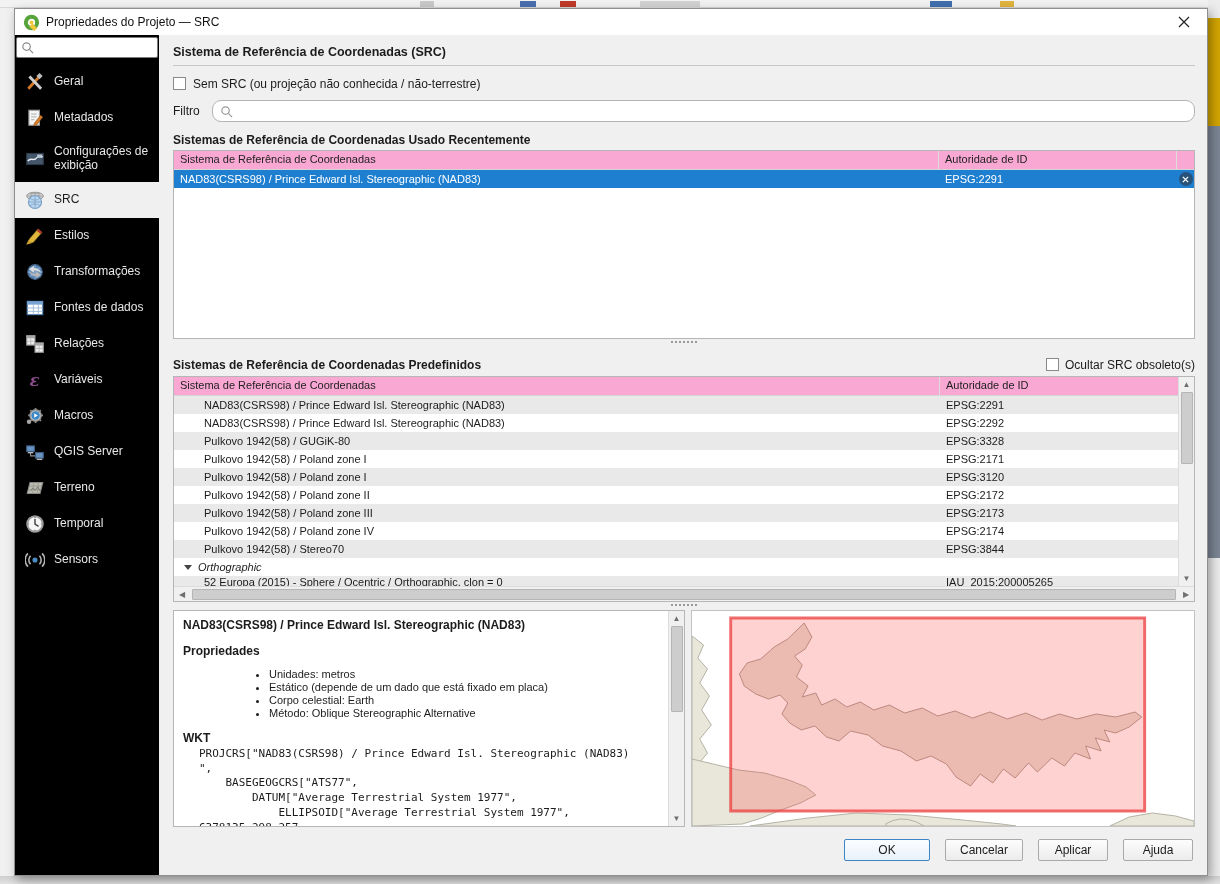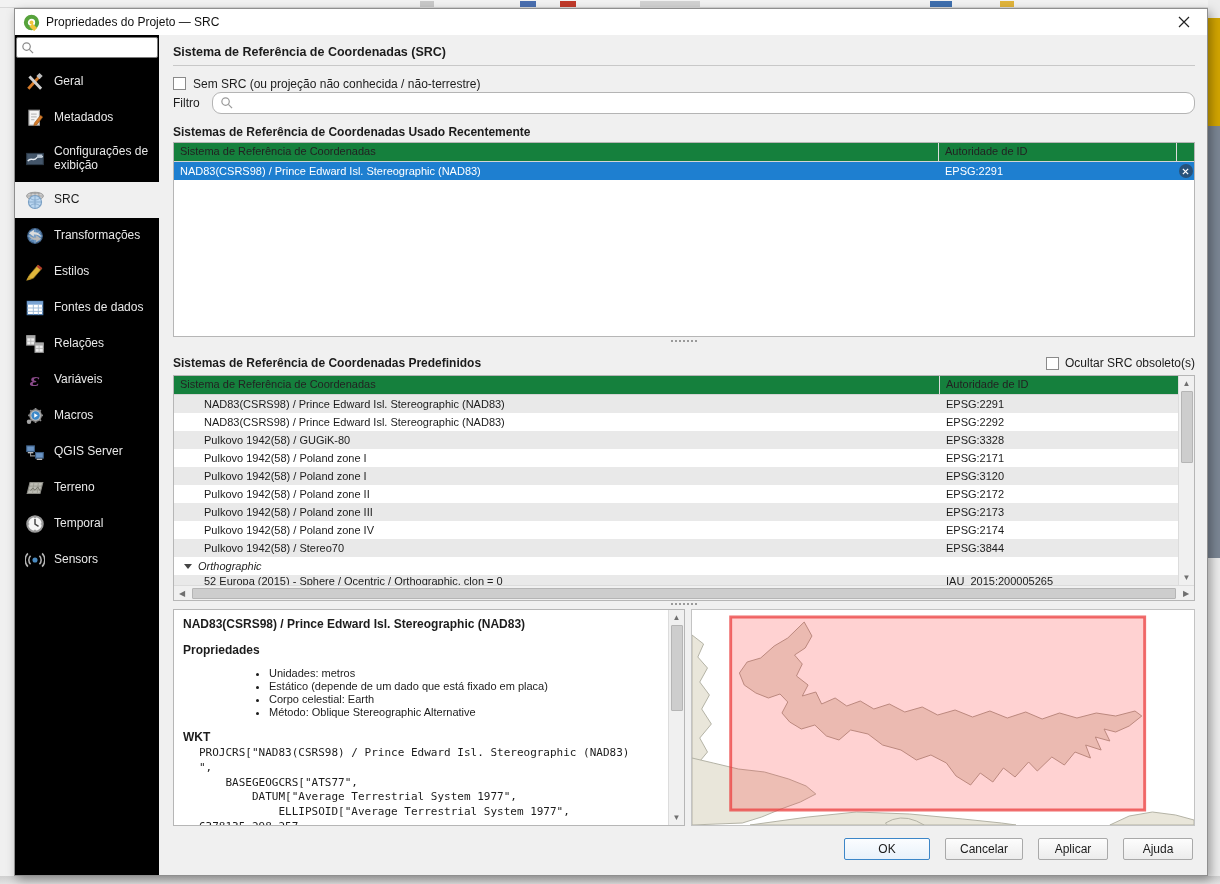--- a/index.html
+++ b/index.html
@@ -28,30 +28,30 @@
   .nav-item.two { min-height:46px; }
   .nav-item.sel { background:#f0f0f0; color:#1c1c1c; }
   .nav-item svg { flex:0 0 auto; }
   .nav-item .lbl { line-height:1.15; }
 
   
   .content { flex:1; padding:6px 12px 8px 14px; display:flex; flex-direction:column; min-width:0; }
   .h-main { font-weight:bold; font-size:12.5px; padding:4px 0 6px 0; border-bottom:1px solid #c8c8c8; }
   .row-nocrs { margin-top:10px; display:flex; align-items:center; gap:7px; height:16px; }
   .checkbox { width:13px; height:13px; background:#fff; border:1px solid #8a8a8a; flex:0 0 auto; }
-  .row-filter { display:flex; align-items:center; gap:12px; height:22px; }
+  .row-filter { margin-top:9px; display:flex; align-items:center; gap:12px; height:22px; }
   .filter-input { flex:1; height:22px; background:#fff; border:1px solid #b4b4b4; border-radius:9px; display:flex; align-items:center; padding:0 7px; }
   .sec-title { font-weight:bold; font-size:12px; margin-top:11px; height:15px; }
   .sec-row { display:flex; align-items:center; margin-top:11px; height:16px; }
   .sec-row .sec-title2 { font-weight:bold; font-size:12px; }
   .hide-dep { margin-left:auto; display:flex; align-items:center; gap:6px; }
 
   
   .tbl { background:#fff; border:1px solid #b6b6b6; display:flex; flex-direction:column; overflow:hidden; }
-  .tbl-head { display:flex; height:19px; background:#15803d; border-bottom:1px solid #d4d4d4; flex:0 0 auto; }
+  .tbl-head { display:flex; height:19px; background:#f9a8d4; border-bottom:1px solid #d4d4d4; flex:0 0 auto; }
   .tbl-head .hc { font-size:11px; padding:2px 6px; border-right:1px solid #dcdcdc; color:#222; white-space:nowrap; overflow:hidden; }
   .c1 { flex:1; min-width:0; }
   .c2 { width:238px; flex:0 0 auto; }
   .c3 { width:17px; flex:0 0 auto; border-right:none !important; }
   .trow { display:flex; height:18px; align-items:center; font-size:11px; flex:0 0 auto; }
   .trow .tc { padding:0 6px; white-space:nowrap; overflow:hidden; }
   .trow.alt { background:#e9e9e9; }
   .trow.sel { background:#1e7fd0; color:#fff; }
   .indent { padding-left:30px !important; }
   .grp { font-style:italic; }
@@ -168,35 +168,35 @@
           <ellipse cx="9" cy="5.4" rx="7.6" ry="3.4" fill="#cfcfcf" stroke="#8a8a8a" stroke-width=".7"></ellipse>
           <path d="M2 5.4h14M5 3h8M5 7.8h8M9 2v6.8M5.5 2.4v6M12.5 2.4v6" stroke="#8a8a8a" stroke-width=".5"></path>
           <circle cx="9" cy="10.8" r="5.9" fill="#b9d5ef" stroke="#7aa0c4"></circle>
           <path d="M3.2 10.8h11.6M9 4.9v11.8M4.6 7.4c2.6 2.2 6.2 2.2 8.8 0M4.6 14.2c2.6-2.2 6.2-2.2 8.8 0" stroke="#7aa0c4" fill="none" stroke-width=".7"></path>
         </svg>
         <span class="lbl">SRC</span>
       </div>
 
       <div class="nav-item">
         <svg width="20" height="20" viewBox="0 0 18 18">
+          <path d="M1.5 16.5l6-1.8 7.5-8.7-3.5-3-7.5 8.7z" fill="#e0b73c" stroke="#9a7a20" stroke-width=".6"></path>
+          <path d="M12 2.5l3.5 3-1.5 1.8-3.5-3z" fill="#b23a2a"></path>
+          <path d="M1.5 16.5l4.5-1.3-2.8-2.4z" fill="#caa02c"></path>
+        </svg>
+        <span class="lbl">Estilos</span>
+      </div>
+
+      <div class="nav-item">
+        <svg width="20" height="20" viewBox="0 0 18 18">
           <circle cx="9" cy="9" r="6.6" fill="#5b87b5" stroke="#3c5c80"></circle>
           <path d="M9 2.4v13.2M2.4 9h13.2M4.2 5c2.8 2 6.8 2 9.6 0M4.2 13c2.8-2 6.8-2 9.6 0" stroke="#8fb2d4" fill="none" stroke-width=".7"></path>
           <path d="M3.5 6.5l4.5-3.2v2.1c3.8.2 6 2 6.5 4.6-1.4-1.8-3.6-2.5-6.5-2.4v2.1z" fill="#dcdcdc"></path>
           <path d="M14.5 11.5l-4.5 3.2v-2.1c-3.8-.2-6-2-6.5-4.6 1.4 1.8 3.6 2.5 6.5 2.4v-2.1z" fill="#b8b8b8"></path>
         </svg>
         <span class="lbl">Transformações</span>
-      </div>
-
-      <div class="nav-item">
-        <svg width="20" height="20" viewBox="0 0 18 18">
-          <path d="M1.5 16.5l6-1.8 7.5-8.7-3.5-3-7.5 8.7z" fill="#e0b73c" stroke="#9a7a20" stroke-width=".6"></path>
-          <path d="M12 2.5l3.5 3-1.5 1.8-3.5-3z" fill="#b23a2a"></path>
-          <path d="M1.5 16.5l4.5-1.3-2.8-2.4z" fill="#caa02c"></path>
-        </svg>
-        <span class="lbl">Estilos</span>
       </div>
 
       <div class="nav-item">
         <svg width="20" height="20" viewBox="0 0 18 18">
           <rect x="2" y="3" width="14" height="12" fill="#fff" stroke="#4a7ab0"></rect>
           <rect x="2" y="3" width="14" height="3" fill="#7aa4d4"></rect>
           <path d="M2 9h14M2 12h14M7.5 6v9M12 6v9" stroke="#9ab8d8" stroke-width=".8"></path>
         </svg>
         <span class="lbl">Fontes de dados</span>
       </div>

